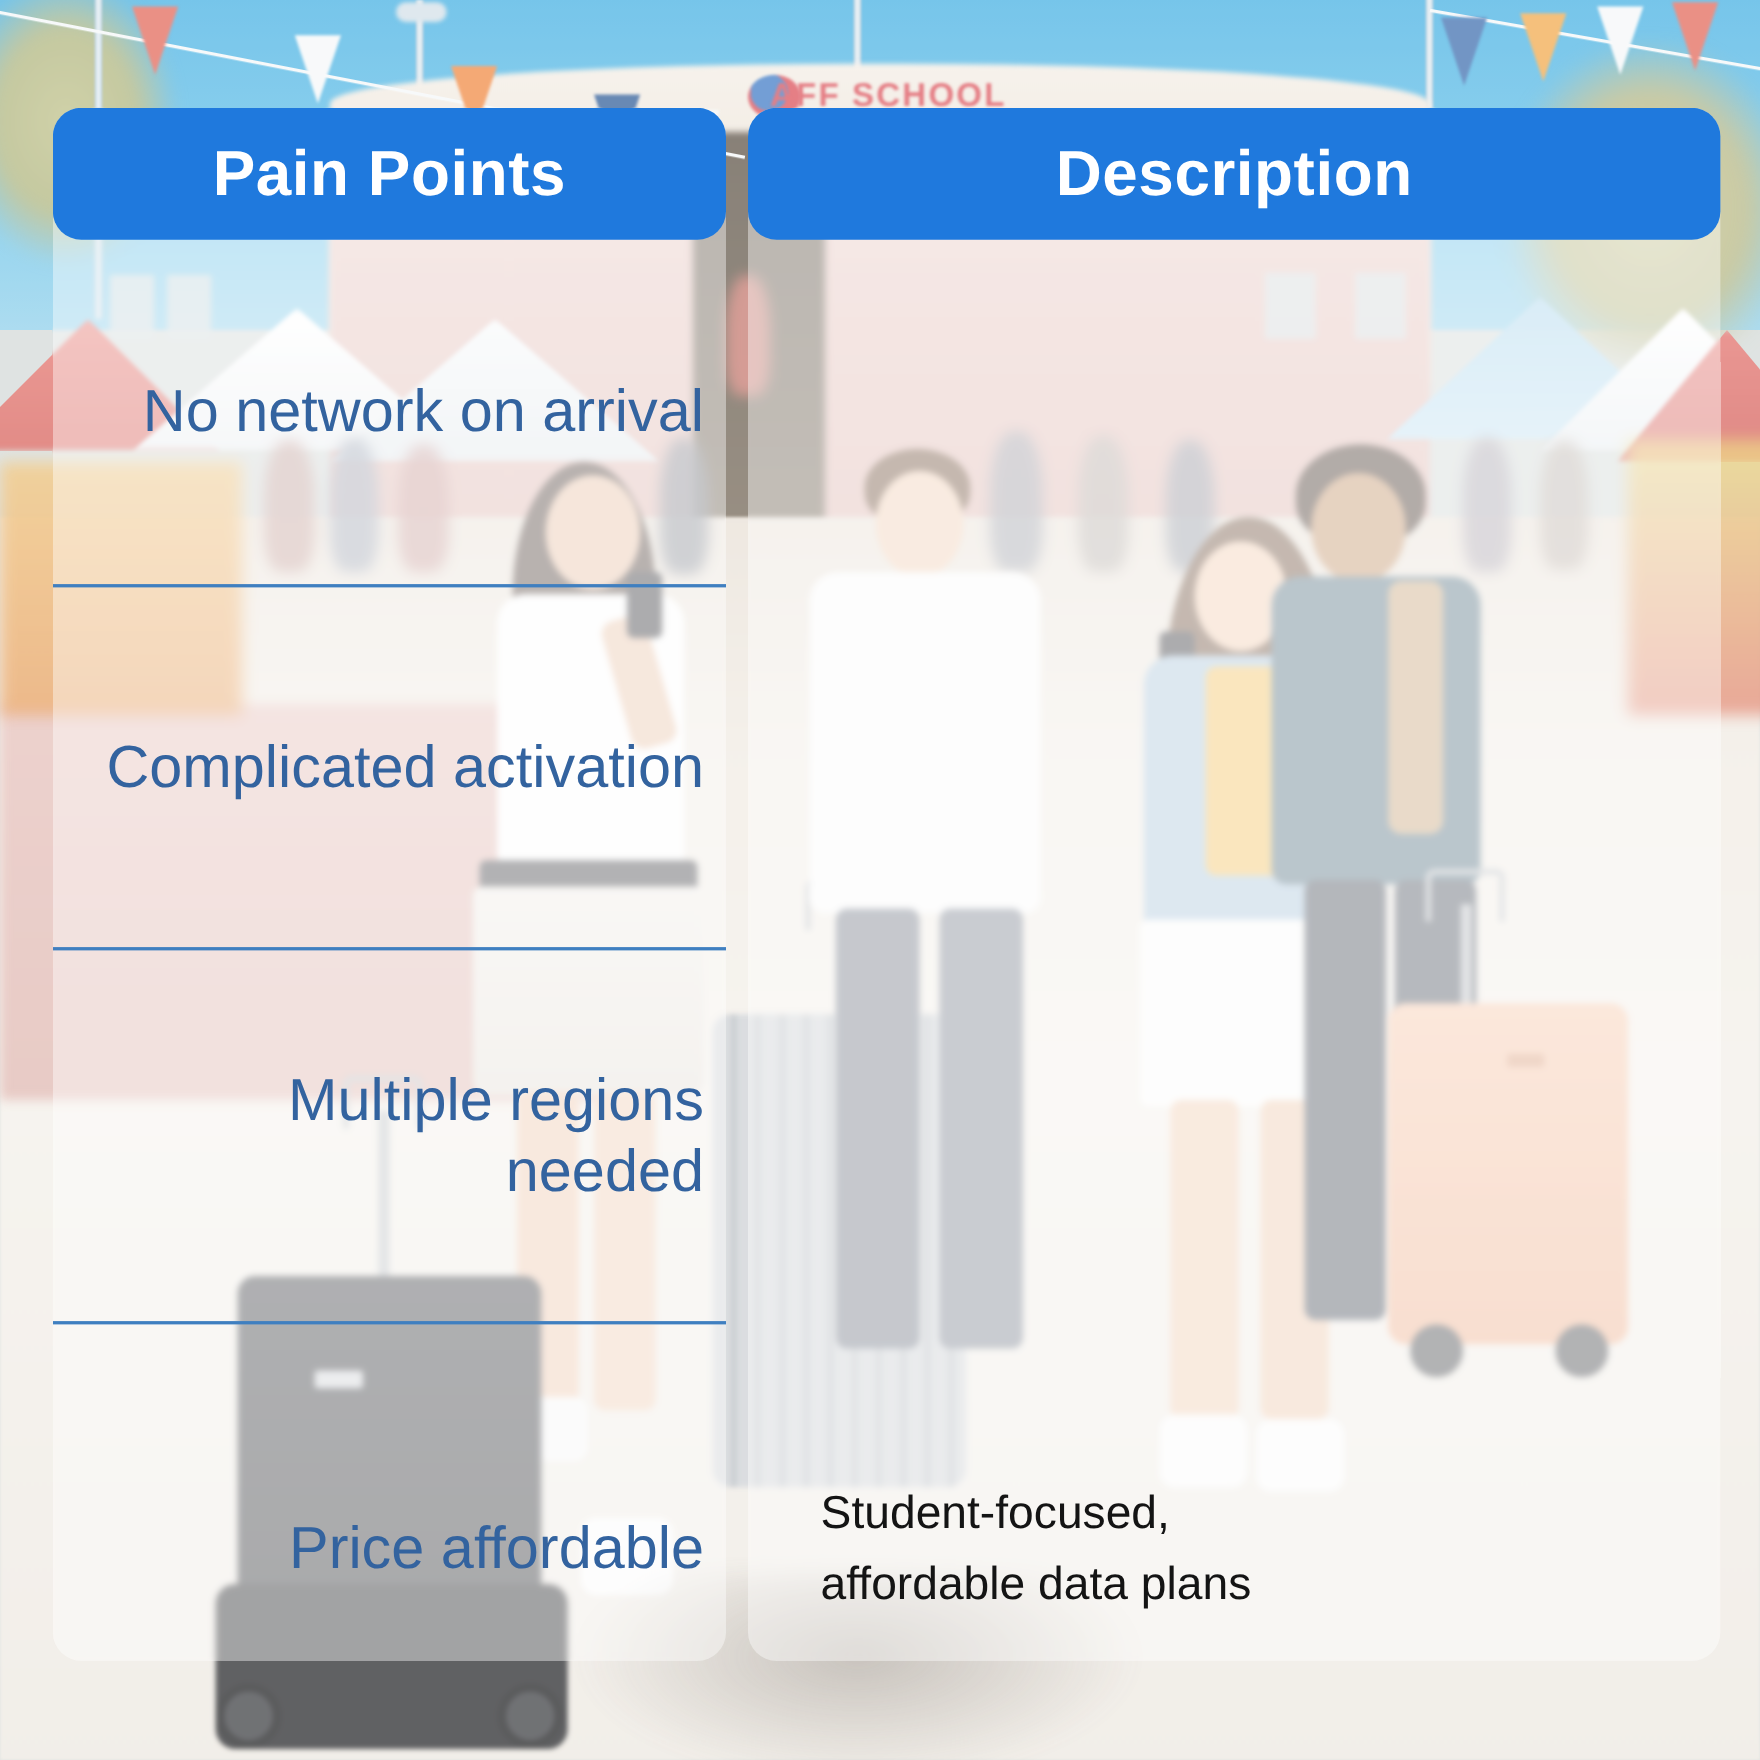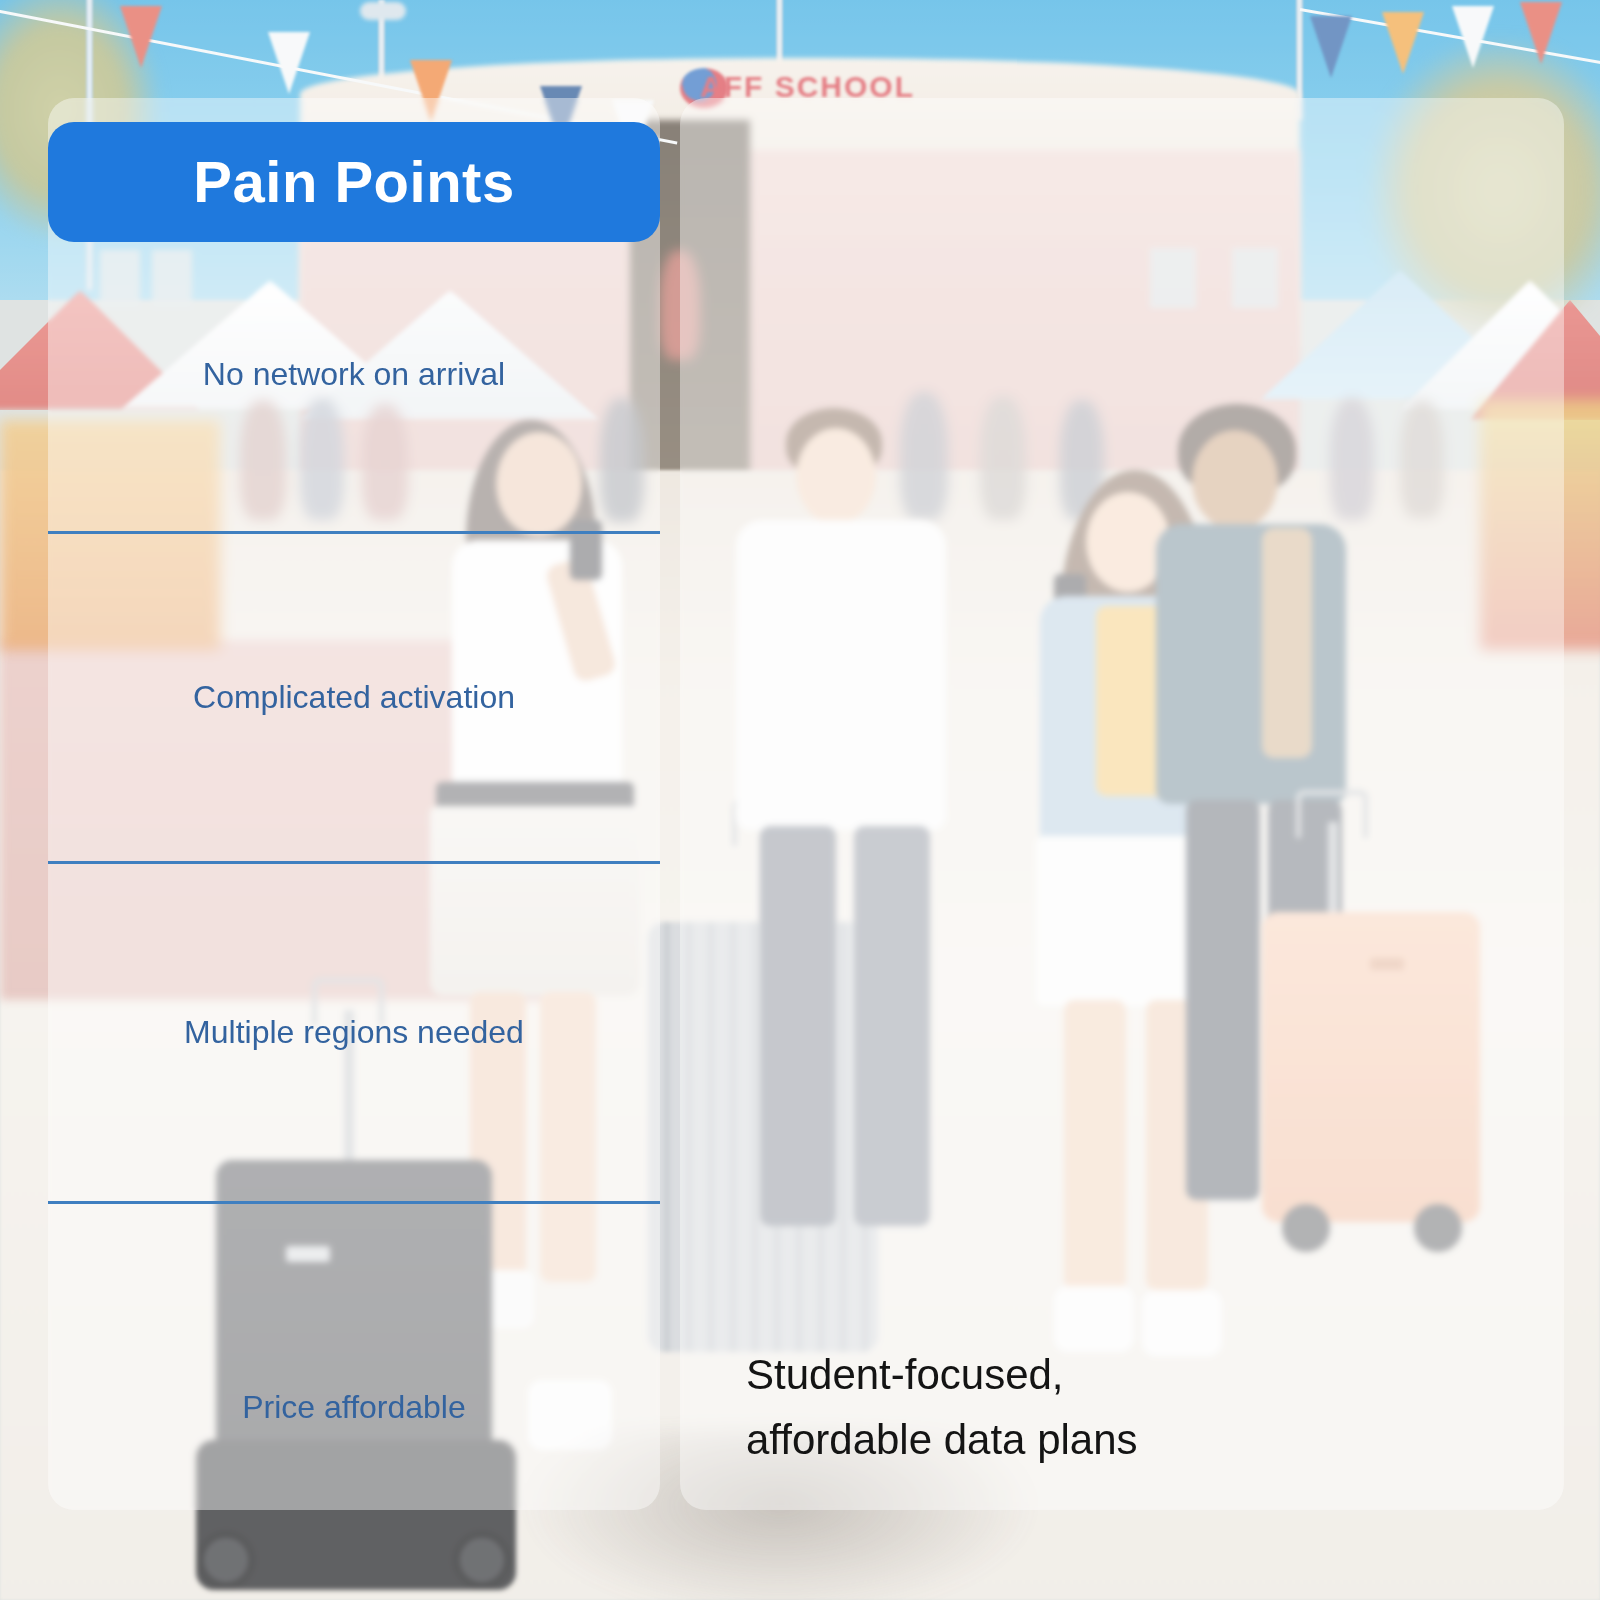--- a/index.html
+++ b/index.html
@@ -131,21 +131,21 @@
     border-radius: 26px;
     backdrop-filter: blur(2px);
   }
   .col-left  { left: 48px;  top: 98px; width: 612px;  height: 1412px; }
   .col-right { left: 680px; top: 98px; width: 884px;  height: 1412px; }
 
   .hdr {
     position: absolute; top: 0; left: 0; right: 0; height: 120px;
     background: #1f79dd;
     border-radius: 26px;
-    display: flex; align-items: center; justify-content: center; margin-top: 24px;
+    display: flex; align-items: center; justify-content: center;
   }
   .hdr-text {
     color: #ffffff;
     font-size: 58px;
     font-weight: 700;
     letter-spacing: .5px;
     line-height: 1;
   }
 
   .rows { position: absolute; left: 0; right: 0; top: 120px; bottom: 0; }
@@ -157,24 +157,24 @@
   }
   .row.last { border-bottom: none; }
 
   .row-l0 { top: 0px;   height: 316px; }
   .row-l1 { top: 316px; height: 330px; }
   .row-l2 { top: 646px; height: 340px; }
   .row-l3 { top: 986px; height: 406px; }
 
   .cell-left {
     width: 100%;
-    text-align: center;
+    text-align: right;
     padding: 0 20px;
     color: #33639f;
-    font-size: 32px;
+    font-size: 54px;
     font-weight: 400;
     line-height: 1.2;
   }
 
   .cell-right {
     width: 100%;
     padding: 0 0 0 66px;
     color: #141414;
     font-size: 42px;
     font-weight: 400;
@@ -335,20 +335,23 @@
         <div class="row row-l1">
           <div class="cell-left">Complicated activation</div>
         </div>
         <div class="row row-l3 last">
           <div class="cell-left">Price affordable</div>
         </div>
       </div>
     </div>
 
     <div class="col col-right">
+      <div class="hdr">
+        <span class="hdr-text">Description</span>
+      </div>
       <div class="rows">
         <div class="row row-l3 last">
           <div class="cell-right">Student-focused,
 affordable data plans</div>
         </div>
       </div>
     </div>
 
   </div>
 </div>

